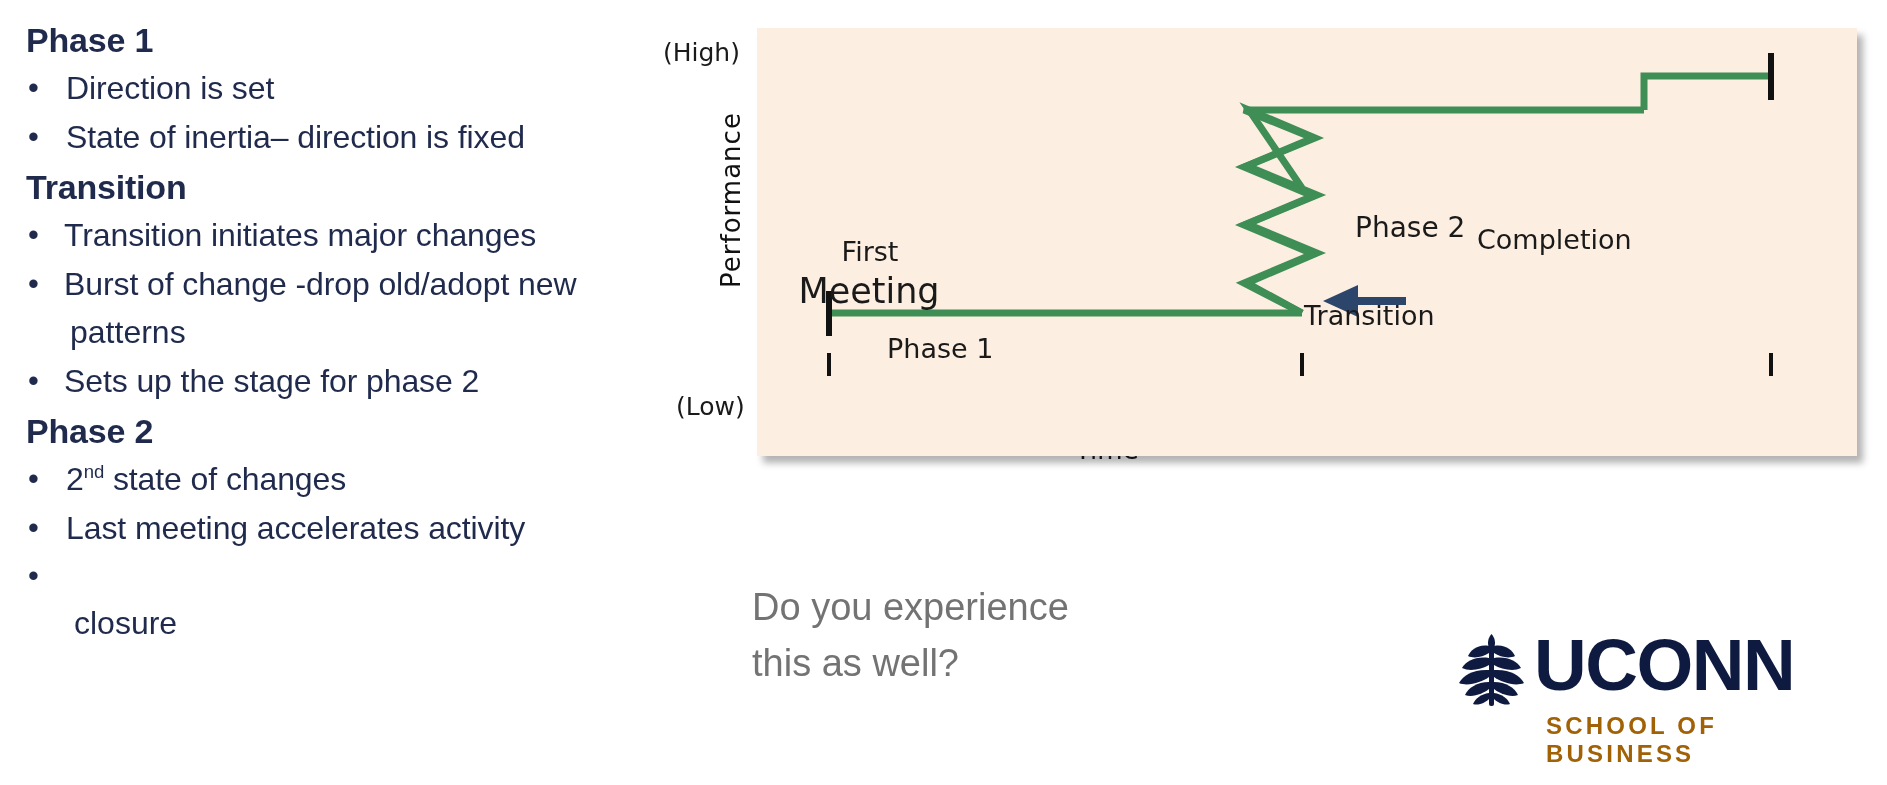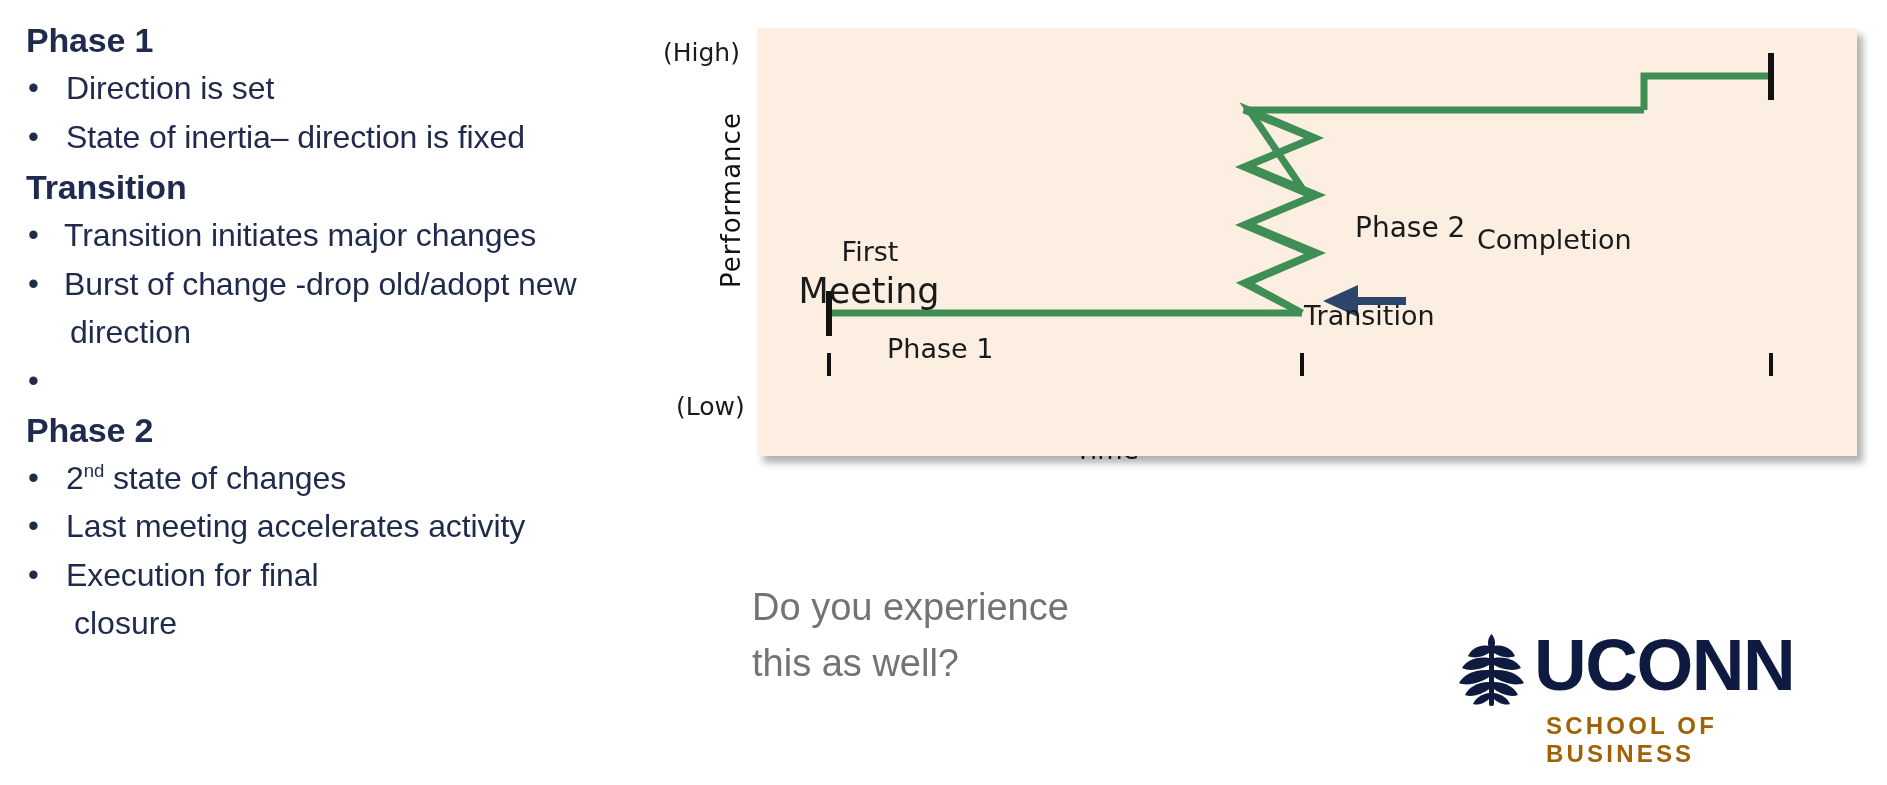--- a/index.html
+++ b/index.html
@@ -200,41 +200,41 @@
 
     <div class="bullet-row">
       <span class="bullet-dot">•</span>
       <span class="bullet-text">Transition initiates major changes</span>
     </div>
 
     <div class="bullet-row">
       <span class="bullet-dot">•</span>
       <span class="bullet-text">Burst of change -drop old/adopt new</span>
     </div>
-    <div class="cont-line">direction</div>
-
-    <div class="bullet-row">
-      <span class="bullet-dot">•</span>
+    <div class="cont-line">patterns</div>
+
+    <div class="bullet-row">
+      <span class="bullet-dot">•</span>
+      <span class="bullet-text">Sets up the stage for phase 2</span>
     </div>
 
     <div class="head">Phase 2</div>
 
     <div class="bullet-row">
       <span class="bullet-dot">•</span>
       <span class="bullet-text indent"><span>2</span><sup>nd</sup><span> state of changes</span></span>
     </div>
 
     <div class="bullet-row">
       <span class="bullet-dot">•</span>
       <span class="bullet-text indent">Last meeting accelerates activity</span>
     </div>
 
     <div class="bullet-row">
       <span class="bullet-dot">•</span>
-      <span class="bullet-text indent">Execution for final</span>
     </div>
     <div class="cont-line" style="margin-left:52px">closure</div>
 
   </div>
 
   <div id="chart-wrap">
 
     <div class="axis-cap" id="lbl-high">(High)</div>
     <div class="axis-cap" id="lbl-low">(Low)</div>
     <div id="lbl-perf">Performance</div>

